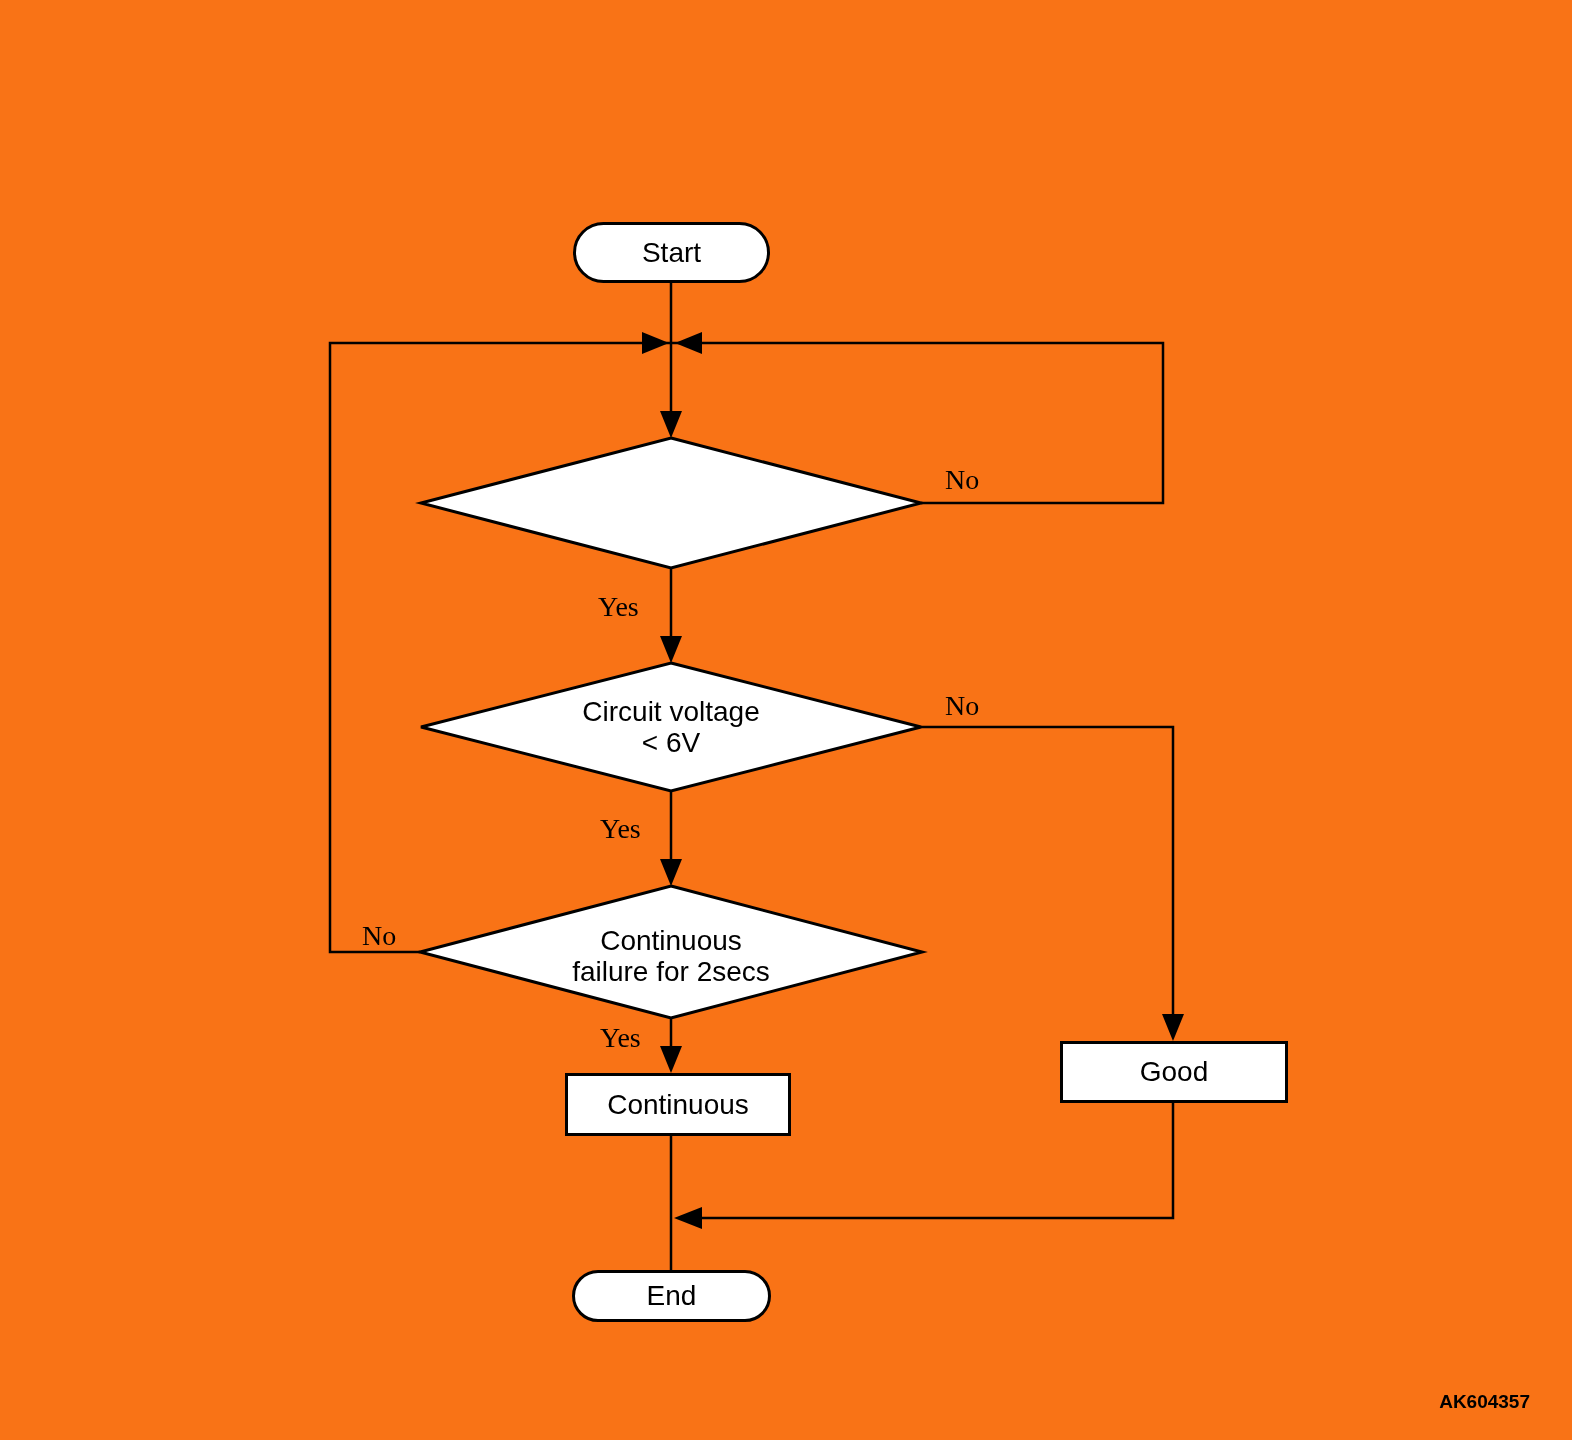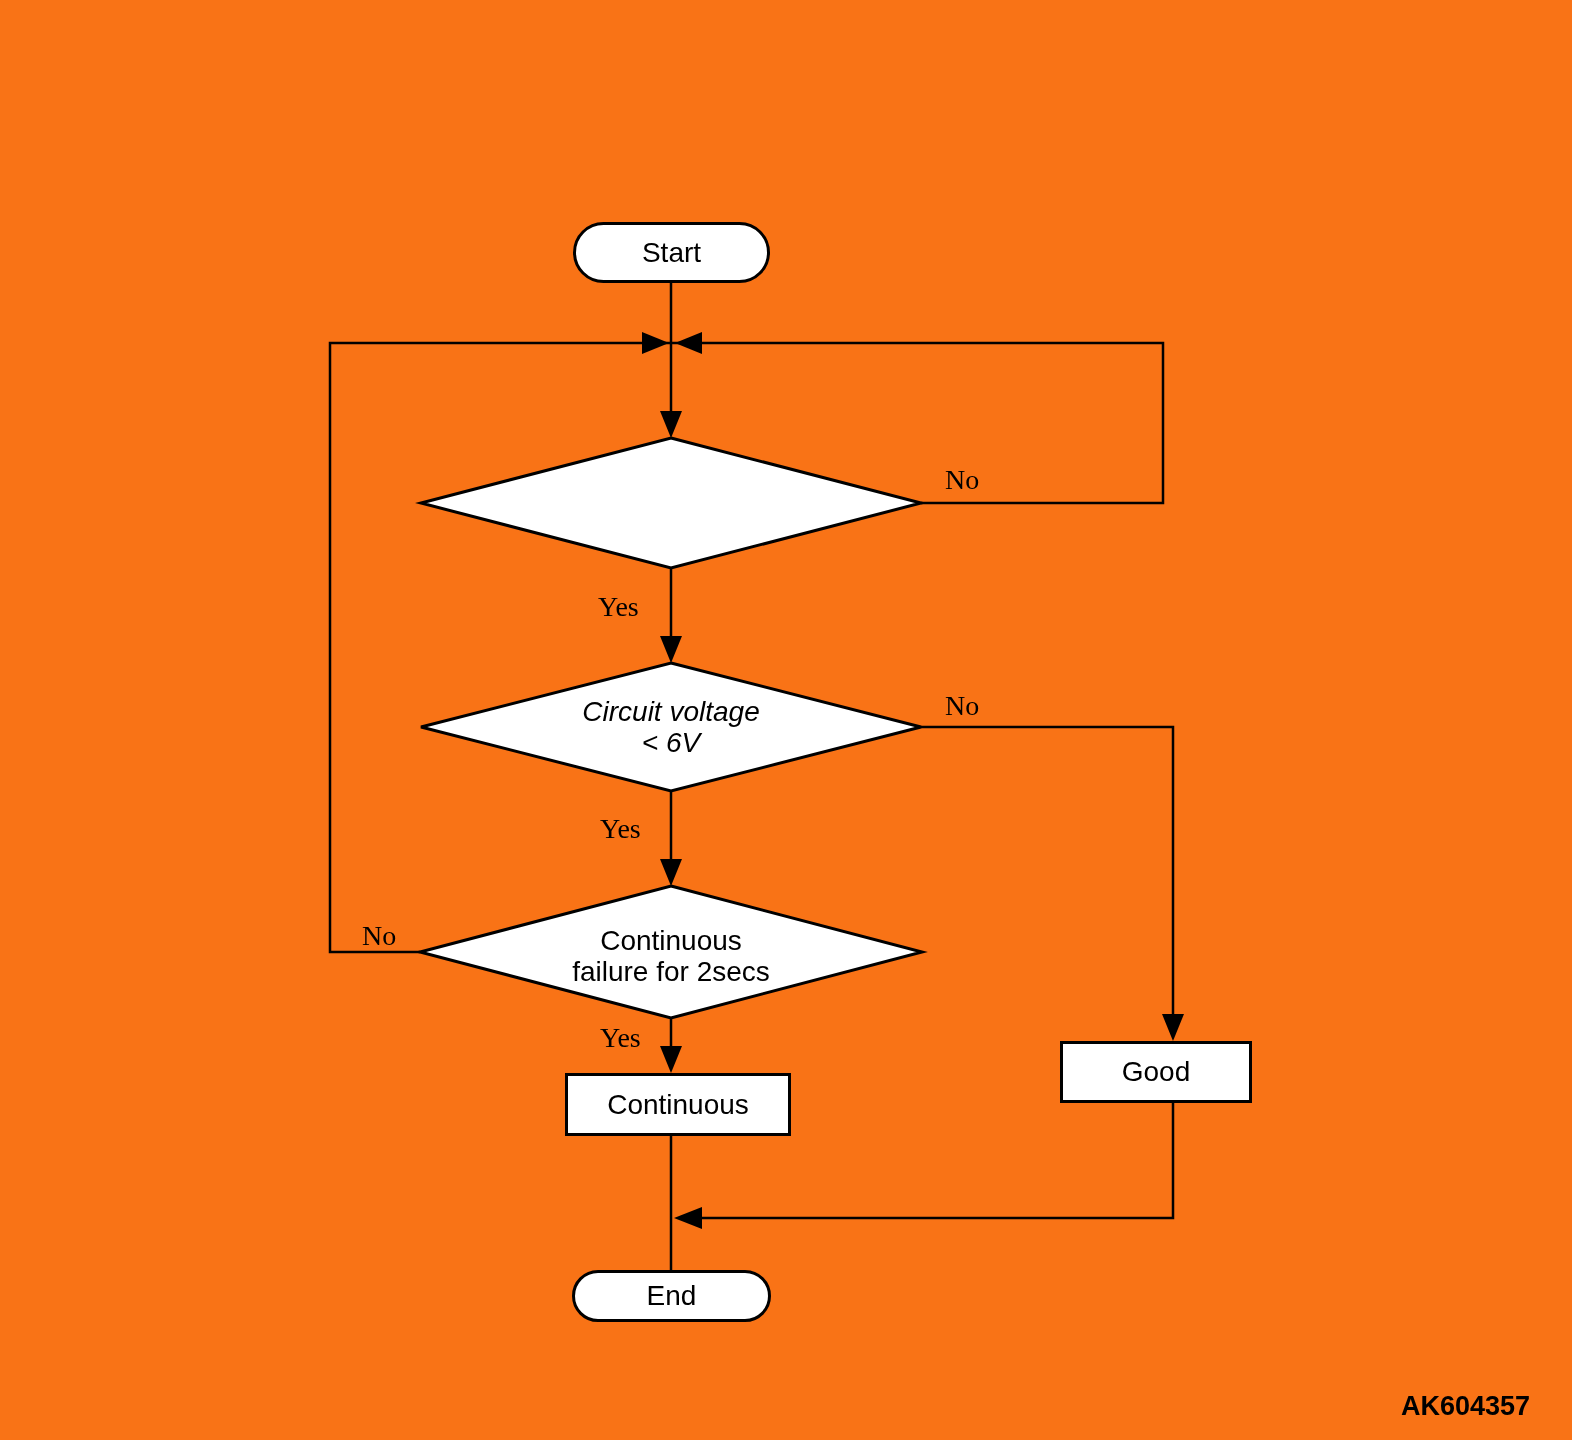--- a/index.html
+++ b/index.html
@@ -51,21 +51,21 @@
   }
   .edge-label {
     position: absolute;
     font-size: 28px;
     line-height: 30px;
     white-space: nowrap;
     font-family: Liberation Serif, serif;
   }
   .figure-code {
     position: absolute;
-    font-size: 27px;
+    font-size: 19px;
     font-weight: bold;
     text-align: right;
     white-space: nowrap;
   }
 </style>
 </head>
 <body>
 
 <div id="canvas">
 
@@ -96,30 +96,30 @@
   </svg>
 
   <div class="node terminator" style="left:573px; top:222px; width:197px; height:61px;">
     <span>Start</span>
   </div>
 
   <div class="node" style="left:565px; top:1073px; width:226px; height:63px;">
     <span>Continuous</span>
   </div>
 
-  <div class="node" style="left:1060px; top:1041px; width:192px; height:62px;">
+  <div class="node" style="left:1060px; top:1041px; width:228px; height:62px;">
     <span>Good</span>
   </div>
 
   <div class="node terminator" style="left:572px; top:1270px; width:199px; height:52px;">
     <span>End</span>
   </div>
 
 
-  <div class="diamond-label" style="left:496px; top:692px; width:350px; height:70px;font-style:italic;">
+  <div class="diamond-label" style="left:496px; top:692px; width:350px; height:70px;">
     <span>Circuit voltage</span>
     <span>&lt; 6V</span>
   </div>
 
   <div class="diamond-label" style="left:496px; top:917px; width:350px; height:70px;justify-content:flex-end;">
     <span>Continuous</span>
     <span>failure for 2secs</span>
   </div>
 
   <div class="edge-label" style="left:598px; top:592px;">Yes</div>

